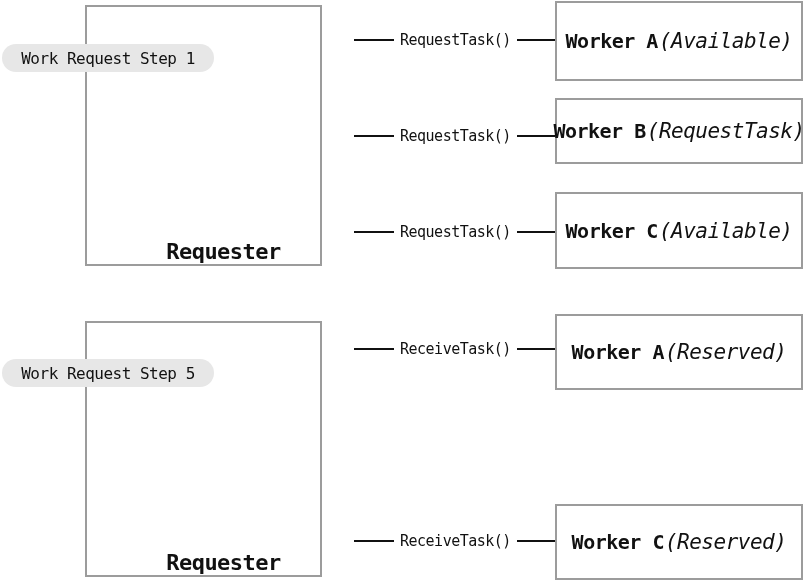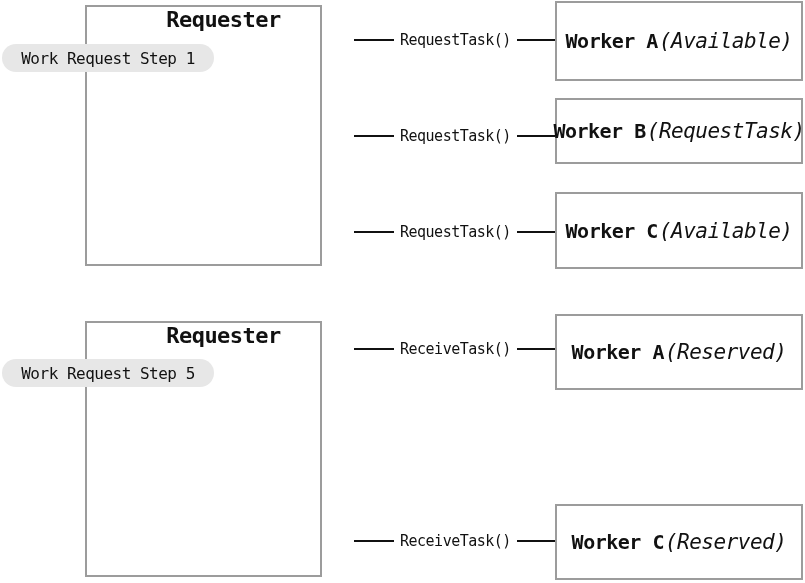--- a/index.html
+++ b/index.html
@@ -18,21 +18,21 @@
   }
   .box{
     position:absolute;
     box-sizing:border-box;
     border:2px solid var(--border-color);
     background:#ffffff;
     z-index:1;
   }
   .requester{
     left:85px;width:237px;
-    display:flex;align-items:flex-start;justify-content:center;padding-left:40px;
+    display:flex;align-items:flex-end;justify-content:center;padding-left:40px;
   }
   .req-label{
     font-weight:bold;
     font-size:22px;
     letter-spacing:-0.5px;
     white-space:nowrap;
   }
   .worker{
     left:555px;width:248px;
     display:flex;align-items:center;justify-content:center;

